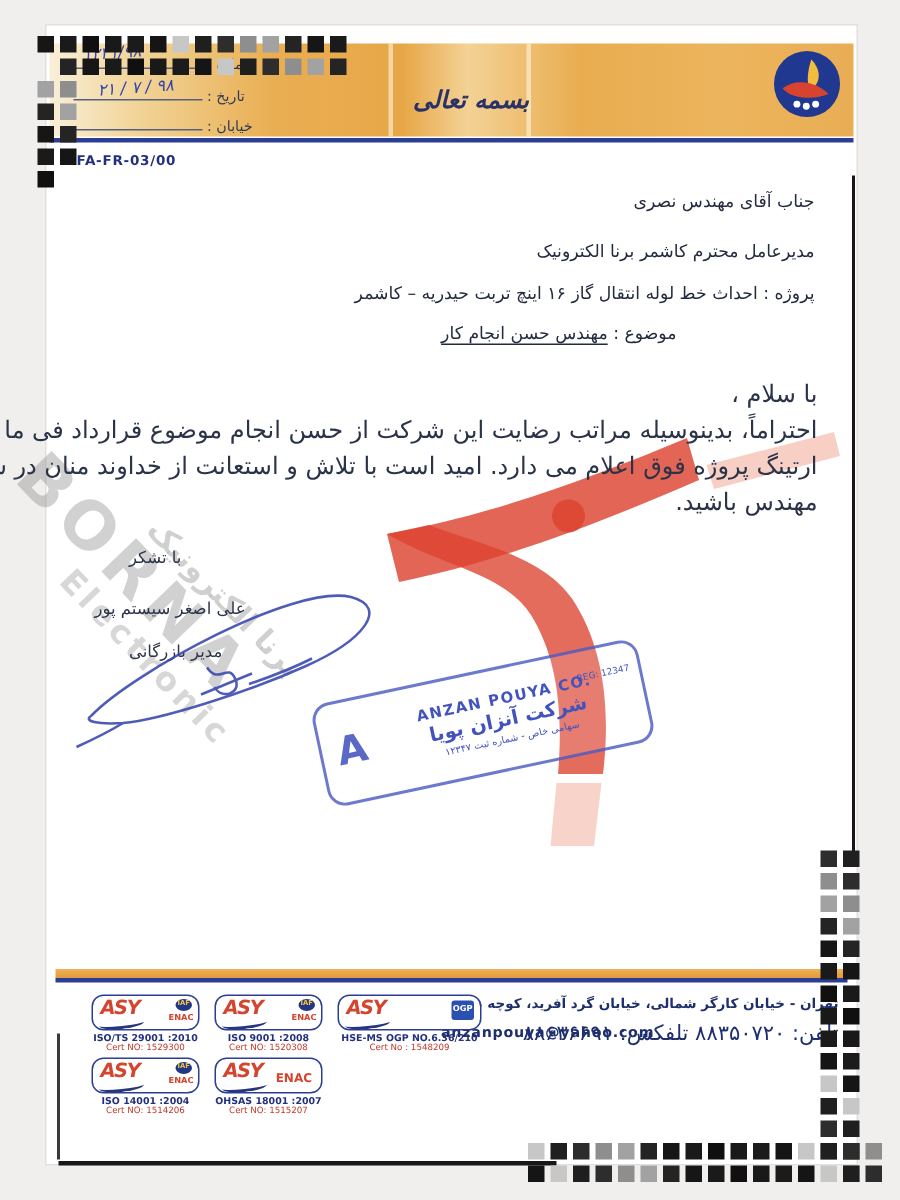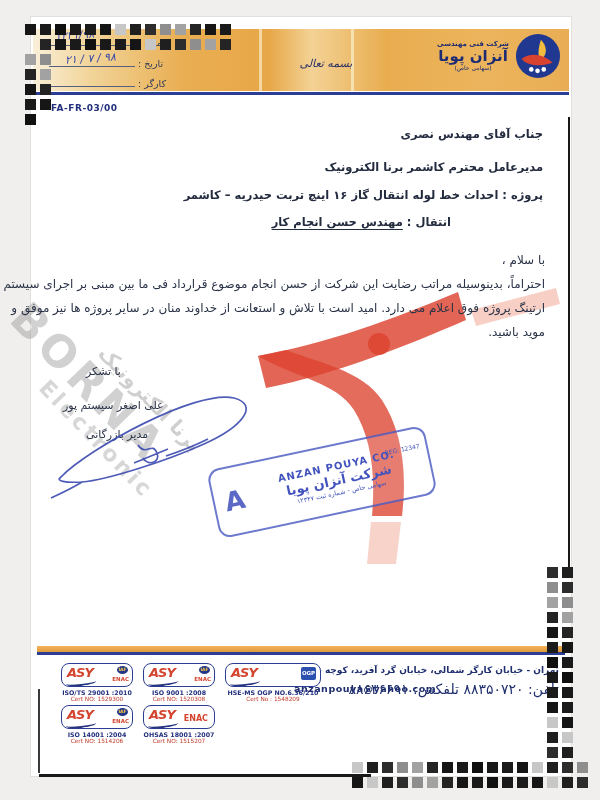--- a/index.html
+++ b/index.html
@@ -18,32 +18,32 @@
     position:absolute;left:2px;right:2px;top:12px;height:62px;
     background:linear-gradient(90deg,#f9efd9 0%,#f2d69c 10%,#e9ae52 28%,#e7a748 44%,#f3d295 52%,#e9ad50 66%,#ecb45c 84%,#e9ae55 100%);
   }
   .band .streak{position:absolute;top:0;bottom:0;width:3px;background:rgba(255,248,220,.6);}
   .band-rule{position:absolute;left:2px;right:2px;top:75px;height:3px;background:#2c3e93;}
   .formcode{position:absolute;left:20px;top:86px;font-size:9px;font-weight:bold;color:#23307e;letter-spacing:.5px;}
   
   .fld{position:absolute;direction:rtl;right:auto;font-size:9.5px;color:#313b56;white-space:nowrap;}
   .fld .ln{display:inline-block;width:86px;border-bottom:1px solid #55607e;height:8px;margin-right:3px;}
   .hand{position:absolute;color:#3747a8;font-size:11px;font-style:italic;letter-spacing:1px;transform:rotate(-4deg);white-space:nowrap;}
-  .besm{position:absolute;left:240px;top:40px;width:110px;text-align:center;
-        font-style:italic;font-weight:normal;font-size:11px;color:#2a3166;}
+  .besm{position:absolute;left:228px;top:40px;width:110px;text-align:center;
+        font-style:italic;font-weight:bold;font-size:16px;color:#2a3166;}
   
   .logo{position:absolute;right:10px;top:16px;display:flex;align-items:center;gap:6px;}
   .logo-txt{text-align:center;color:#1d2c72;line-height:1.15;}
   .logo-l1{font-size:7px;font-weight:bold;}
   .logo-l2{font-size:15px;font-weight:bold;letter-spacing:1px;}
   .logo-l3{font-size:6px;}
   
   .line{position:absolute;right:28px;font-size:11.5px;color:#232b3f;white-space:nowrap;}
-  .b{font-weight:bold;}
-  .par{position:absolute;right:26px;left:26px;font-size:12px;color:#2a3347;text-align:right;white-space:nowrap;overflow:visible;}
+  .b{font-weight:normal;}
+  .par{position:absolute;right:26px;left:26px;font-size:16px;color:#2a3347;text-align:right;white-space:nowrap;overflow:visible;}
   .sig-block{position:absolute;font-size:11px;color:#2a3347;white-space:nowrap;}
   .subject-val{text-decoration:underline;text-underline-offset:3px;}
   
   .wm-wrap{position:absolute;left:20px;top:262px;transform:rotate(46deg);transform-origin:0 0;z-index:1;pointer-events:none;}
   .wm-fa{font-size:20px;font-weight:bold;color:rgba(150,150,150,.45);letter-spacing:2px;}
   .wm-en1{font-size:44px;font-weight:bold;color:rgba(140,140,140,.40);letter-spacing:5px;line-height:.95;}
   .wm-en2{font-size:22px;font-weight:bold;color:rgba(150,150,150,.38);letter-spacing:3px;margin-left:70px;}
   .wm-swoosh{position:absolute;left:125px;top:253px;z-index:1;pointer-events:none;}
   
   .signature{position:absolute;left:15px;top:364px;z-index:3;}
@@ -111,60 +111,55 @@
     </div>
     <div class="band-rule"></div>
 
     <div class="fld" style="left:18px;top:20px">
       <span>شماره :</span><span class="ln"></span>
     </div>
     <div class="fld" style="left:18px;top:41px">
       <span>تاریخ :</span><span class="ln"></span>
     </div>
     <div class="fld" style="left:18px;top:61px">
-      <span>کارگر :</span><span class="ln"></span>
+      <span>خیابان :</span><span class="ln"></span>
     </div>
     <div class="hand fa" style="left:24px;top:12px">۱۲۲۱/۹۸</div>
     <div class="hand fa" style="left:34px;top:35px">۲۱ / ۷ / ۹۸</div>
 
     <div class="besm fa">بسمه تعالی</div>
 
     <div class="logo">
-      <div class="logo-txt fa">
-        <div class="logo-l1">شرکت فنی مهندسی</div>
-        <div class="logo-l2">آنزان پویا</div>
-        <div class="logo-l3">(سهامی خاص)</div>
-      </div>
       <svg width="46" height="46" viewBox="0 0 48 48">
         <circle cx="24" cy="24" r="23" fill="#20388f"></circle>
         <path d="M27 7 C 33 13, 34 21, 29 26 C 24 30, 23 19, 27 7 Z" fill="#f2bd3e"></path>
         <path d="M7 27 C 16 20, 30 22, 39 31 C 30 35, 13 35, 7 27 Z" fill="#d8432f"></path>
         <circle cx="17" cy="38" r="2.4" fill="#fff"></circle>
           <circle cx="23.5" cy="39.5" r="2.4" fill="#fff"></circle>
           <circle cx="30" cy="38" r="2.4" fill="#fff"></circle>
       </svg>
     </div>
 
     <div class="formcode">FA-FR-03/00</div>
 
     <div class="line b fa" style="top:110px">جناب آقای مهندس نصری</div>
     <div class="line b fa" style="top:143px">مدیرعامل محترم کاشمر برنا الکترونیک</div>
     <div class="line b fa" style="top:171px">
       <span>پروژه :</span>
       <span>احداث خط لوله انتقال گاز ۱۶ اینچ تربت حیدریه – کاشمر</span>
     </div>
     <div class="line b fa" style="top:198px;right:120px">
-      <span>انتقال :</span>
+      <span>موضوع :</span>
       <span class="subject-val">مهندس حسن انجام کار</span>
     </div>
 
     <div class="par fa" style="top:236px">با سلام ،</div>
     <div class="par fa" style="top:260px">احتراماً، بدینوسیله مراتب رضایت این شرکت از حسن انجام موضوع قرارداد فی ما بین مبنی بر اجرای سیستم</div>
     <div class="par fa" style="top:284px">ارتینگ پروژه فوق اعلام می دارد. امید است با تلاش و استعانت از خداوند منان در سایر پروژه ها نیز موفق و</div>
-    <div class="par fa" style="top:308px">موید باشید.</div>
+    <div class="par fa" style="top:308px">مهندس باشید.</div>
 
     <div class="sig-block fa" style="left:55px;top:348px">با تشکر</div>
     <div class="sig-block fa" style="left:32px;top:382px">علی اصغر سیستم پور</div>
     <div class="sig-block fa" style="left:55px;top:411px">مدیر بازرگانی</div>
   </div>
 
   <svg class="signature" width="230" height="120" viewBox="0 0 230 120">
     <g fill="none" stroke="#3b4bb0" stroke-width="1.7" opacity="0.9">
       <path d="M 15 96 C 42 68, 150 8, 188 17 C 214 24, 196 46, 158 63 C 118 81, 60 99, 36 101 C 19 102, 9 100, 15 96 Z"></path>
       <path d="M 36 101 C 28 106, 16 112, 5 117"></path>

